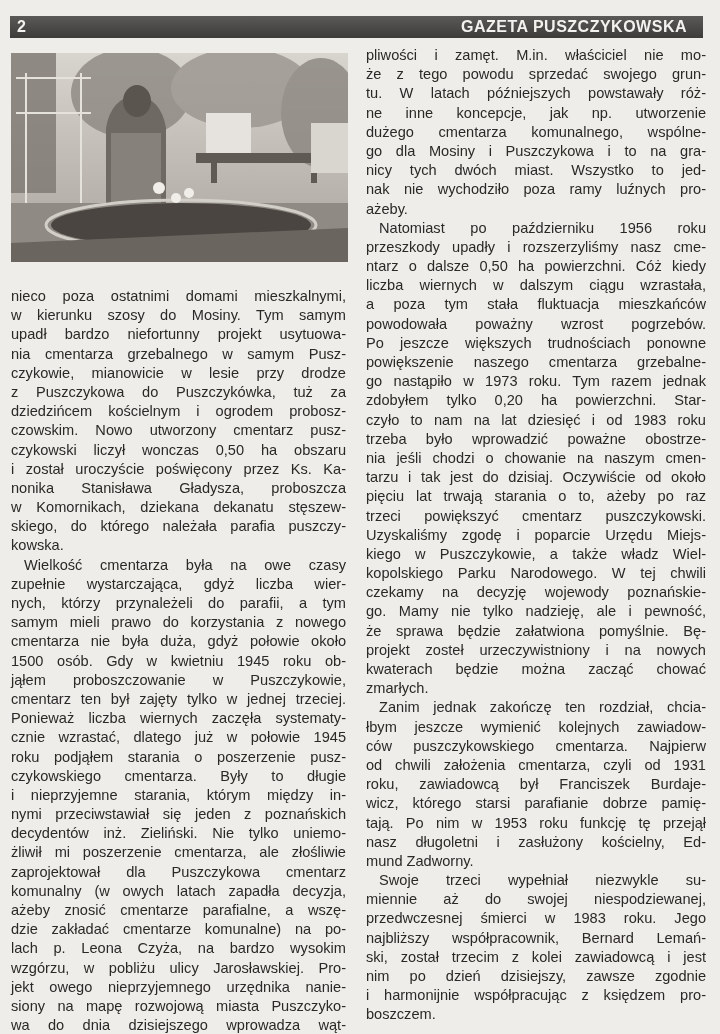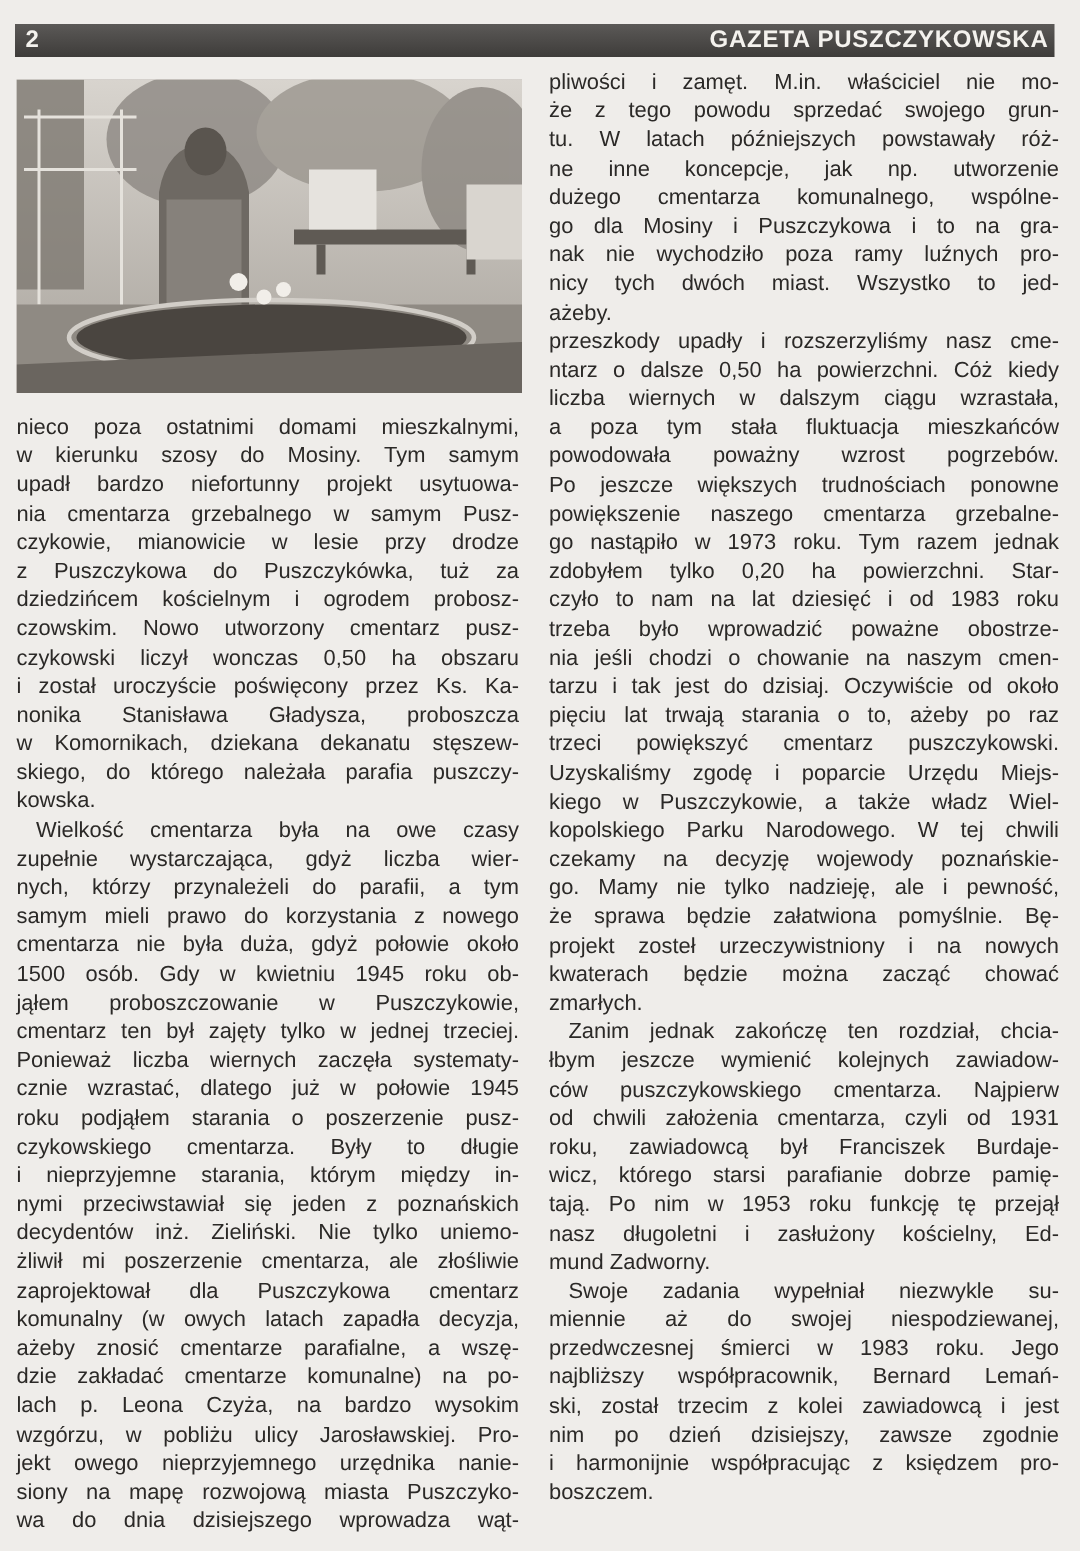--- a/index.html
+++ b/index.html
@@ -29,21 +29,21 @@
       line-height: 22px;
       letter-spacing: 0.3px;
     }
     .header-bar .page-num {
       position: absolute;
       left: 7px;
       top: 0;
     }
     .header-bar .gazette-title {
       position: absolute;
-      right: 4px;
+      right: 16px;
       top: 0;
       letter-spacing: 0.5px;
     }
     .photo {
       position: absolute;
       left: 11px;
       top: 53px;
       width: 337px;
       height: 209px;
       overflow: hidden;
@@ -56,21 +56,21 @@
     }
     .col {
       position: absolute;
       font-size: 14.6px;
       line-height: 19.2px;
       text-align: justify;
       color: #2b2927;
     }
     .col-left {
       left: 11px;
-      top: 276px;
+      top: 287px;
       width: 335px;
     }
     .col-right {
       left: 366px;
       top: 46px;
       width: 340px;
     }
     .col .line {
       display: block;
       white-space: nowrap;
@@ -183,23 +183,24 @@
     <span class="line">siony na mapę rozwojową miasta Puszczyko-</span>
     <span class="line">wa do dnia dzisiejszego wprowadza wąt-</span>
   </div>
 <div class="col col-right" id="right-col">
     <span class="line">pliwości i zamęt. M.in. właściciel nie mo-</span>
     <span class="line">że z tego powodu sprzedać swojego grun-</span>
     <span class="line">tu. W latach późniejszych powstawały róż-</span>
     <span class="line">ne inne koncepcje, jak np. utworzenie</span>
     <span class="line">dużego cmentarza komunalnego, wspólne-</span>
     <span class="line">go dla Mosiny i Puszczykowa i to na gra-</span>
+    <span class="line">nicy tych dwóch miast. Wszystko to jed-</span>
     <span class="line">nak nie wychodziło poza ramy luźnych pro-</span>
-    <span class="line">nicy tych dwóch miast. Wszystko to jed-</span>
     <span class="line last">ażeby.</span>
+    <span class="line indent">Natomiast po październiku 1956 roku</span>
     <span class="line">przeszkody upadły i rozszerzyliśmy nasz cme-</span>
     <span class="line">ntarz o dalsze 0,50 ha powierzchni. Cóż kiedy</span>
     <span class="line">liczba wiernych w dalszym ciągu wzrastała,</span>
     <span class="line">a poza tym stała fluktuacja mieszkańców</span>
     <span class="line">powodowała poważny wzrost pogrzebów.</span>
     <span class="line">Po jeszcze większych trudnościach ponowne</span>
     <span class="line">powiększenie naszego cmentarza grzebalne-</span>
     <span class="line">go nastąpiło w 1973 roku. Tym razem jednak</span>
     <span class="line">zdobyłem tylko 0,20 ha powierzchni. Star-</span>
     <span class="line">czyło to nam na lat dziesięć i od 1983 roku</span>
@@ -219,21 +220,21 @@
     <span class="line last">zmarłych.</span>
     <span class="line indent">Zanim jednak zakończę ten rozdział, chcia-</span>
     <span class="line">łbym jeszcze wymienić kolejnych zawiadow-</span>
     <span class="line">ców puszczykowskiego cmentarza. Najpierw</span>
     <span class="line">od chwili założenia cmentarza, czyli od 1931</span>
     <span class="line">roku, zawiadowcą był Franciszek Burdaje-</span>
     <span class="line">wicz, którego starsi parafianie dobrze pamię-</span>
     <span class="line">tają. Po nim w 1953 roku funkcję tę przejął</span>
     <span class="line">nasz długoletni i zasłużony kościelny, Ed-</span>
     <span class="line last">mund Zadworny.</span>
-    <span class="line indent">Swoje zadania wypełniał niezwykle su-</span>
+    <span class="line indent">Swoje trzeci wypełniał niezwykle su-</span>
     <span class="line">miennie aż do swojej niespodziewanej,</span>
     <span class="line">przedwczesnej śmierci w 1983 roku. Jego</span>
     <span class="line">najbliższy współpracownik, Bernard Lemań-</span>
     <span class="line">ski, został trzecim z kolei zawiadowcą i jest</span>
     <span class="line">nim po dzień dzisiejszy, zawsze zgodnie</span>
     <span class="line">i harmonijnie współpracując z księdzem pro-</span>
     <span class="line last">boszczem.</span>
   </div>
 
 </body></html>

